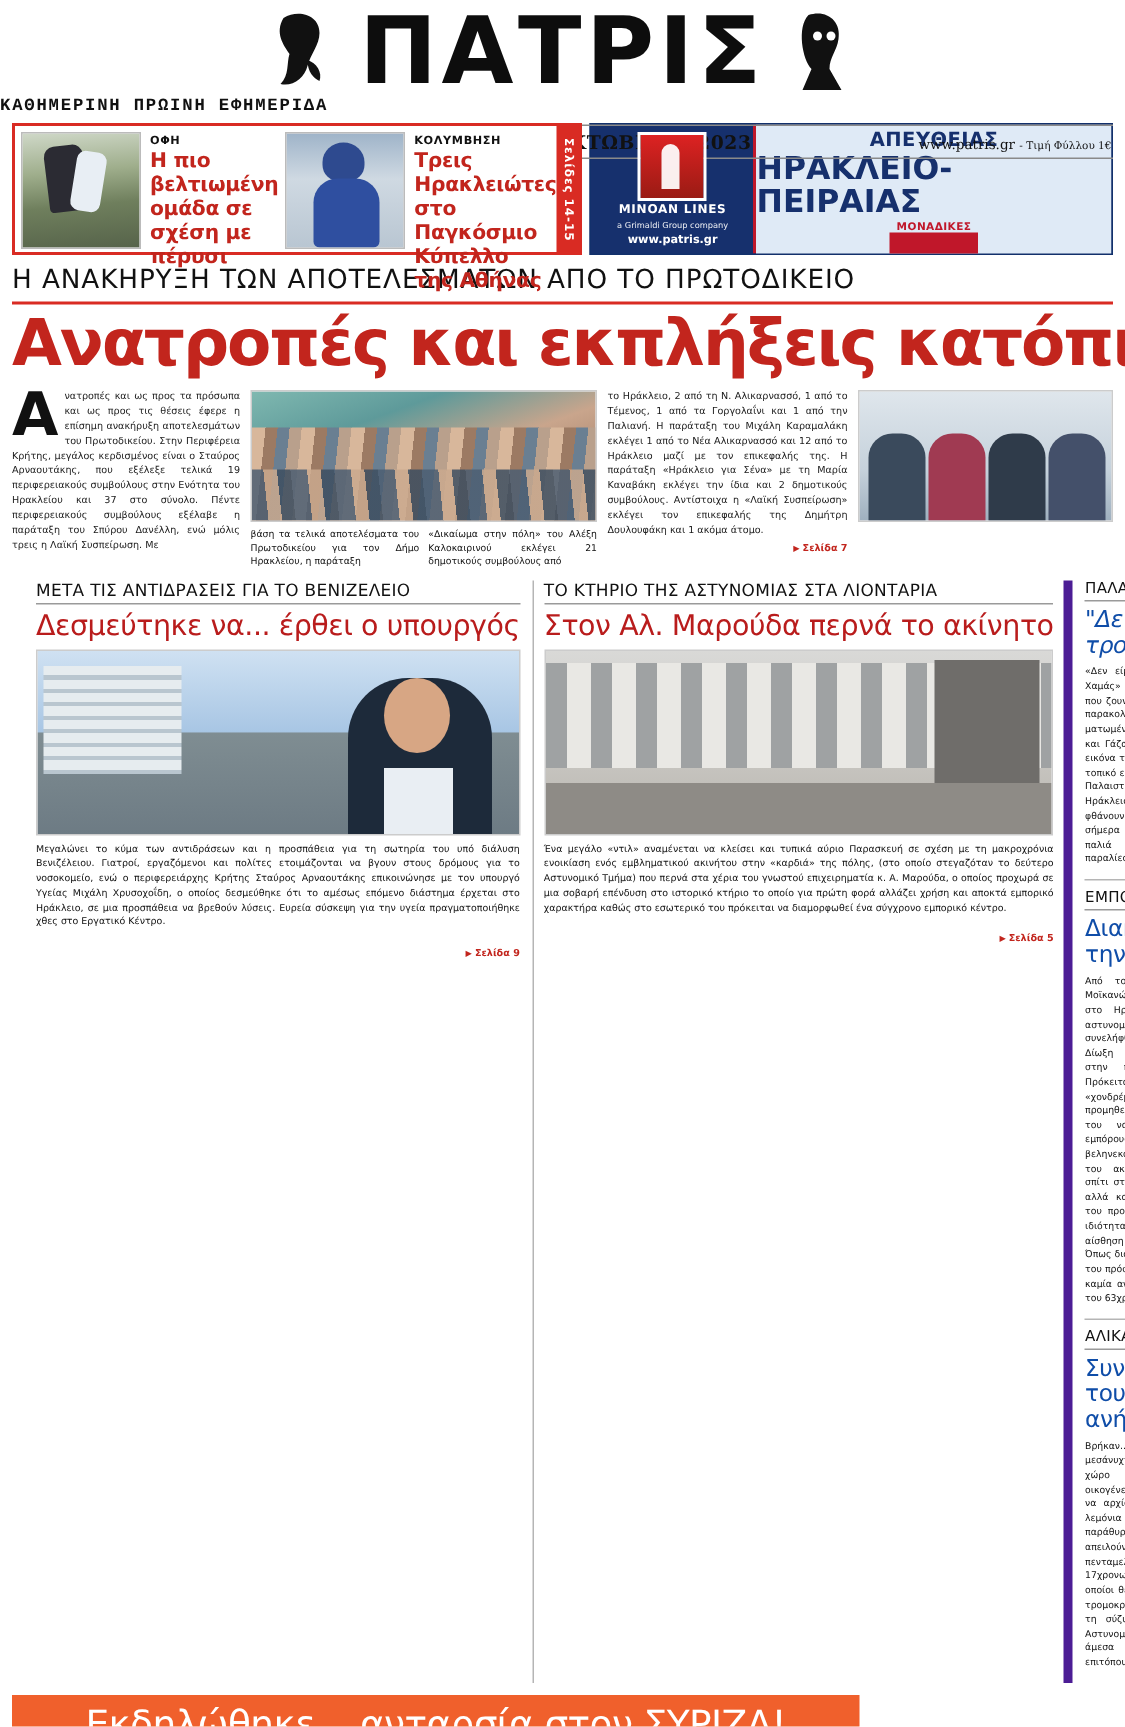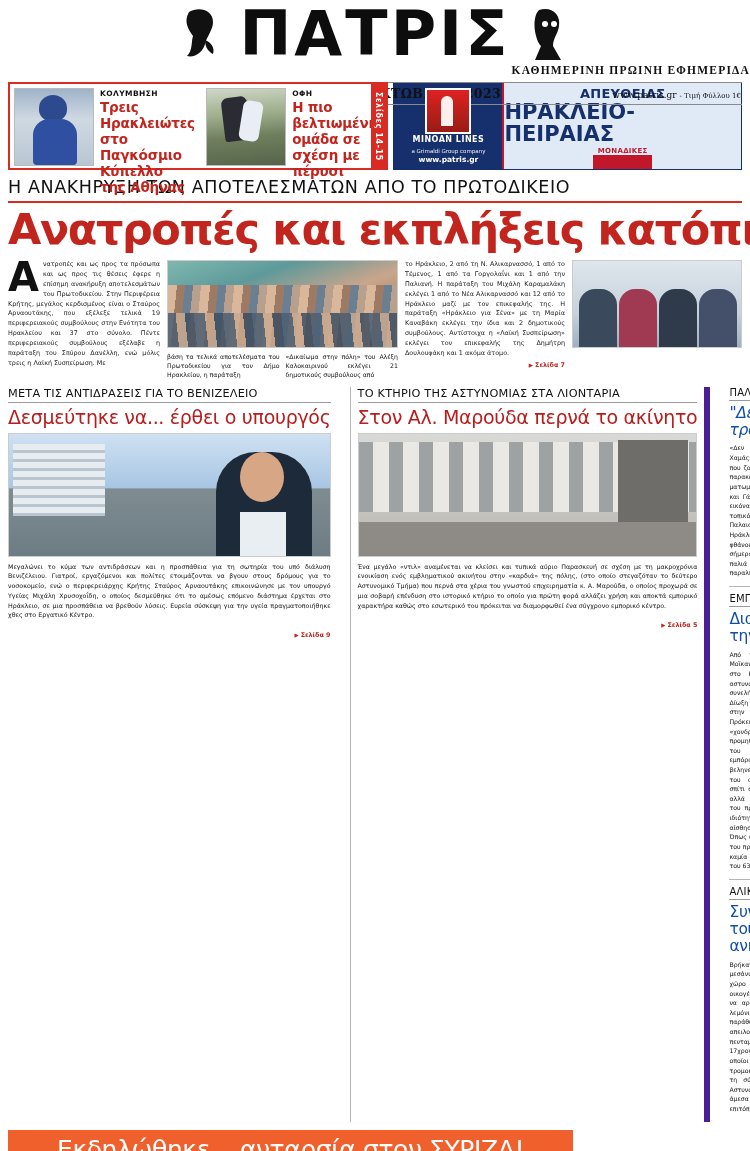--- a/index.html
+++ b/index.html
@@ -13,22 +13,22 @@
   
   .masthead{position:relative;height:76px;}
   .mast-inner{display:flex;align-items:center;justify-content:center;height:68px;gap:14px;}
   .mast-title{
     font-family:"DejaVu Sans","Liberation Sans",sans-serif;
     font-weight:bold;font-size:62px;letter-spacing:3px;line-height:1;
     color:#0d0d0d;
   }
   .mast-face{width:46px;height:56px;position:relative;}
   .mast-sub{
-    text-align:right;font-size:11.5px;font-weight:bold;letter-spacing:1.2px;
-    margin-top:-4px;color:#111;font-family:Liberation Serif, serif;
+    text-align:left;font-size:11.5px;font-weight:bold;letter-spacing:1.2px;
+    margin-top:-4px;color:#111;font-family:Liberation Mono, monospace;
   }
   .mast-rule{border-top:1px solid #8a8a8a;margin:6px 8px 0 8px;}
   .mast-info{
     display:flex;align-items:baseline;justify-content:space-between;
     padding:3px 9px 3px 9px;font-family:"DejaVu Serif","Liberation Serif",serif;
   }
   .mast-info .left{font-size:7px;color:#222;}
   .mast-info .left b{font-size:12px;}
   .mast-info .center{font-size:12.5px;font-weight:bold;letter-spacing:.4px;}
   .mast-info .right{font-size:9px;}
@@ -105,21 +105,21 @@
   .lb-cap > div{flex:1;font-size:6.2px;line-height:1.5;text-align:justify;}
   .lb-c3{flex:0 0 160px;}
   .lb-right{flex:0 0 170px;}
   .lb-rphoto{height:86px;border:1px solid #ccc;position:relative;overflow:hidden;
     background:linear-gradient(180deg,#dfe6ec 0%,#c6d2dc 60%,#9fb0bf 100%);}
   .lb-rphoto .p{position:absolute;bottom:0;width:38px;height:58px;border-radius:16px 16px 0 0;}
   .pg{font-size:6.4px;font-weight:bold;color:#c2251d;white-space:nowrap;}
   .pg:before{content:"\25B6";font-size:5.5px;margin-right:2px;}
 
   
-  .mid{display:flex;margin:7px 8px 0 8px;gap:12px;}
+  .mid{display:flex;margin:7px 8px 0 24px;gap:1px;}
   .mid-col{box-sizing:border-box;}
   .mid-a{flex:0 0 281px;padding-right:7px;}
   .mid-b{flex:0 0 281px;padding:0 7px;border-left:1px solid #b5b5b5;border-right:6px solid #4c1d95;}
   .mid-c{flex:1;padding-left:7px;}
   .sec-kicker{font-size:11.3px;letter-spacing:.2px;border-bottom:1px solid #9a9a9a;padding-bottom:2px;color:#111;}
   .sec-head{font-size:19px;color:#b91c1c;margin-top:4px;letter-spacing:-.3px;line-height:1.1;white-space:nowrap;}
   .sec-photo{margin-top:5px;height:122px;border:1px solid #ccc;position:relative;overflow:hidden;}
   .photo-venizeleio{background:linear-gradient(180deg,#cfe1f2 0%,#a8c6e4 44%,#7f8d92 45%,#6d7b84 100%);}
   .photo-venizeleio .bldg2{position:absolute;left:4px;top:10px;width:92px;height:72px;
     background:repeating-linear-gradient(180deg,#e6ecef 0 6px,#b9c6cf 6px 9px);}
@@ -176,32 +176,32 @@
       <div class="right">
         <span>www.patris.gr</span>
         <span class="tiny">- Τιμή Φύλλου 1€</span>
       </div>
     </div>
     <div class="mast-rule2"></div>
   </div>
 
   <div class="promo">
     <div class="promo-left">
+      <div class="promo-card">
+        <div class="promo-thumb ph-football"></div>
+        <div class="promo-txt">
+          <div class="promo-kicker">ΟΦΗ</div>
+          <div class="promo-head">Η πιο βελτιωμένη ομάδα σε σχέση με πέρυσι</div>
+        </div>
+      </div>
       <div class="promo-card" style="margin-right:16px">
         <div class="promo-thumb ph-swim"></div>
         <div class="promo-txt">
           <div class="promo-kicker">ΚΟΛΥΜΒΗΣΗ</div>
           <div class="promo-head">Τρεις Ηρακλειώτες στο Παγκόσμιο Κύπελλο της Αθήνας</div>
-        </div>
-      </div>
-      <div class="promo-card">
-        <div class="promo-thumb ph-football"></div>
-        <div class="promo-txt">
-          <div class="promo-kicker">ΟΦΗ</div>
-          <div class="promo-head">Η πιο βελτιωμένη ομάδα σε σχέση με πέρυσι</div>
         </div>
       </div>
       <div class="promo-side">
         <span>Σελίδες 14-15</span>
       </div>
     </div>
     <div class="promo-right">
       <div class="minoan">
         <div class="minoan-logo"></div>
         <div class="minoan-name">MINOAN LINES</div>

